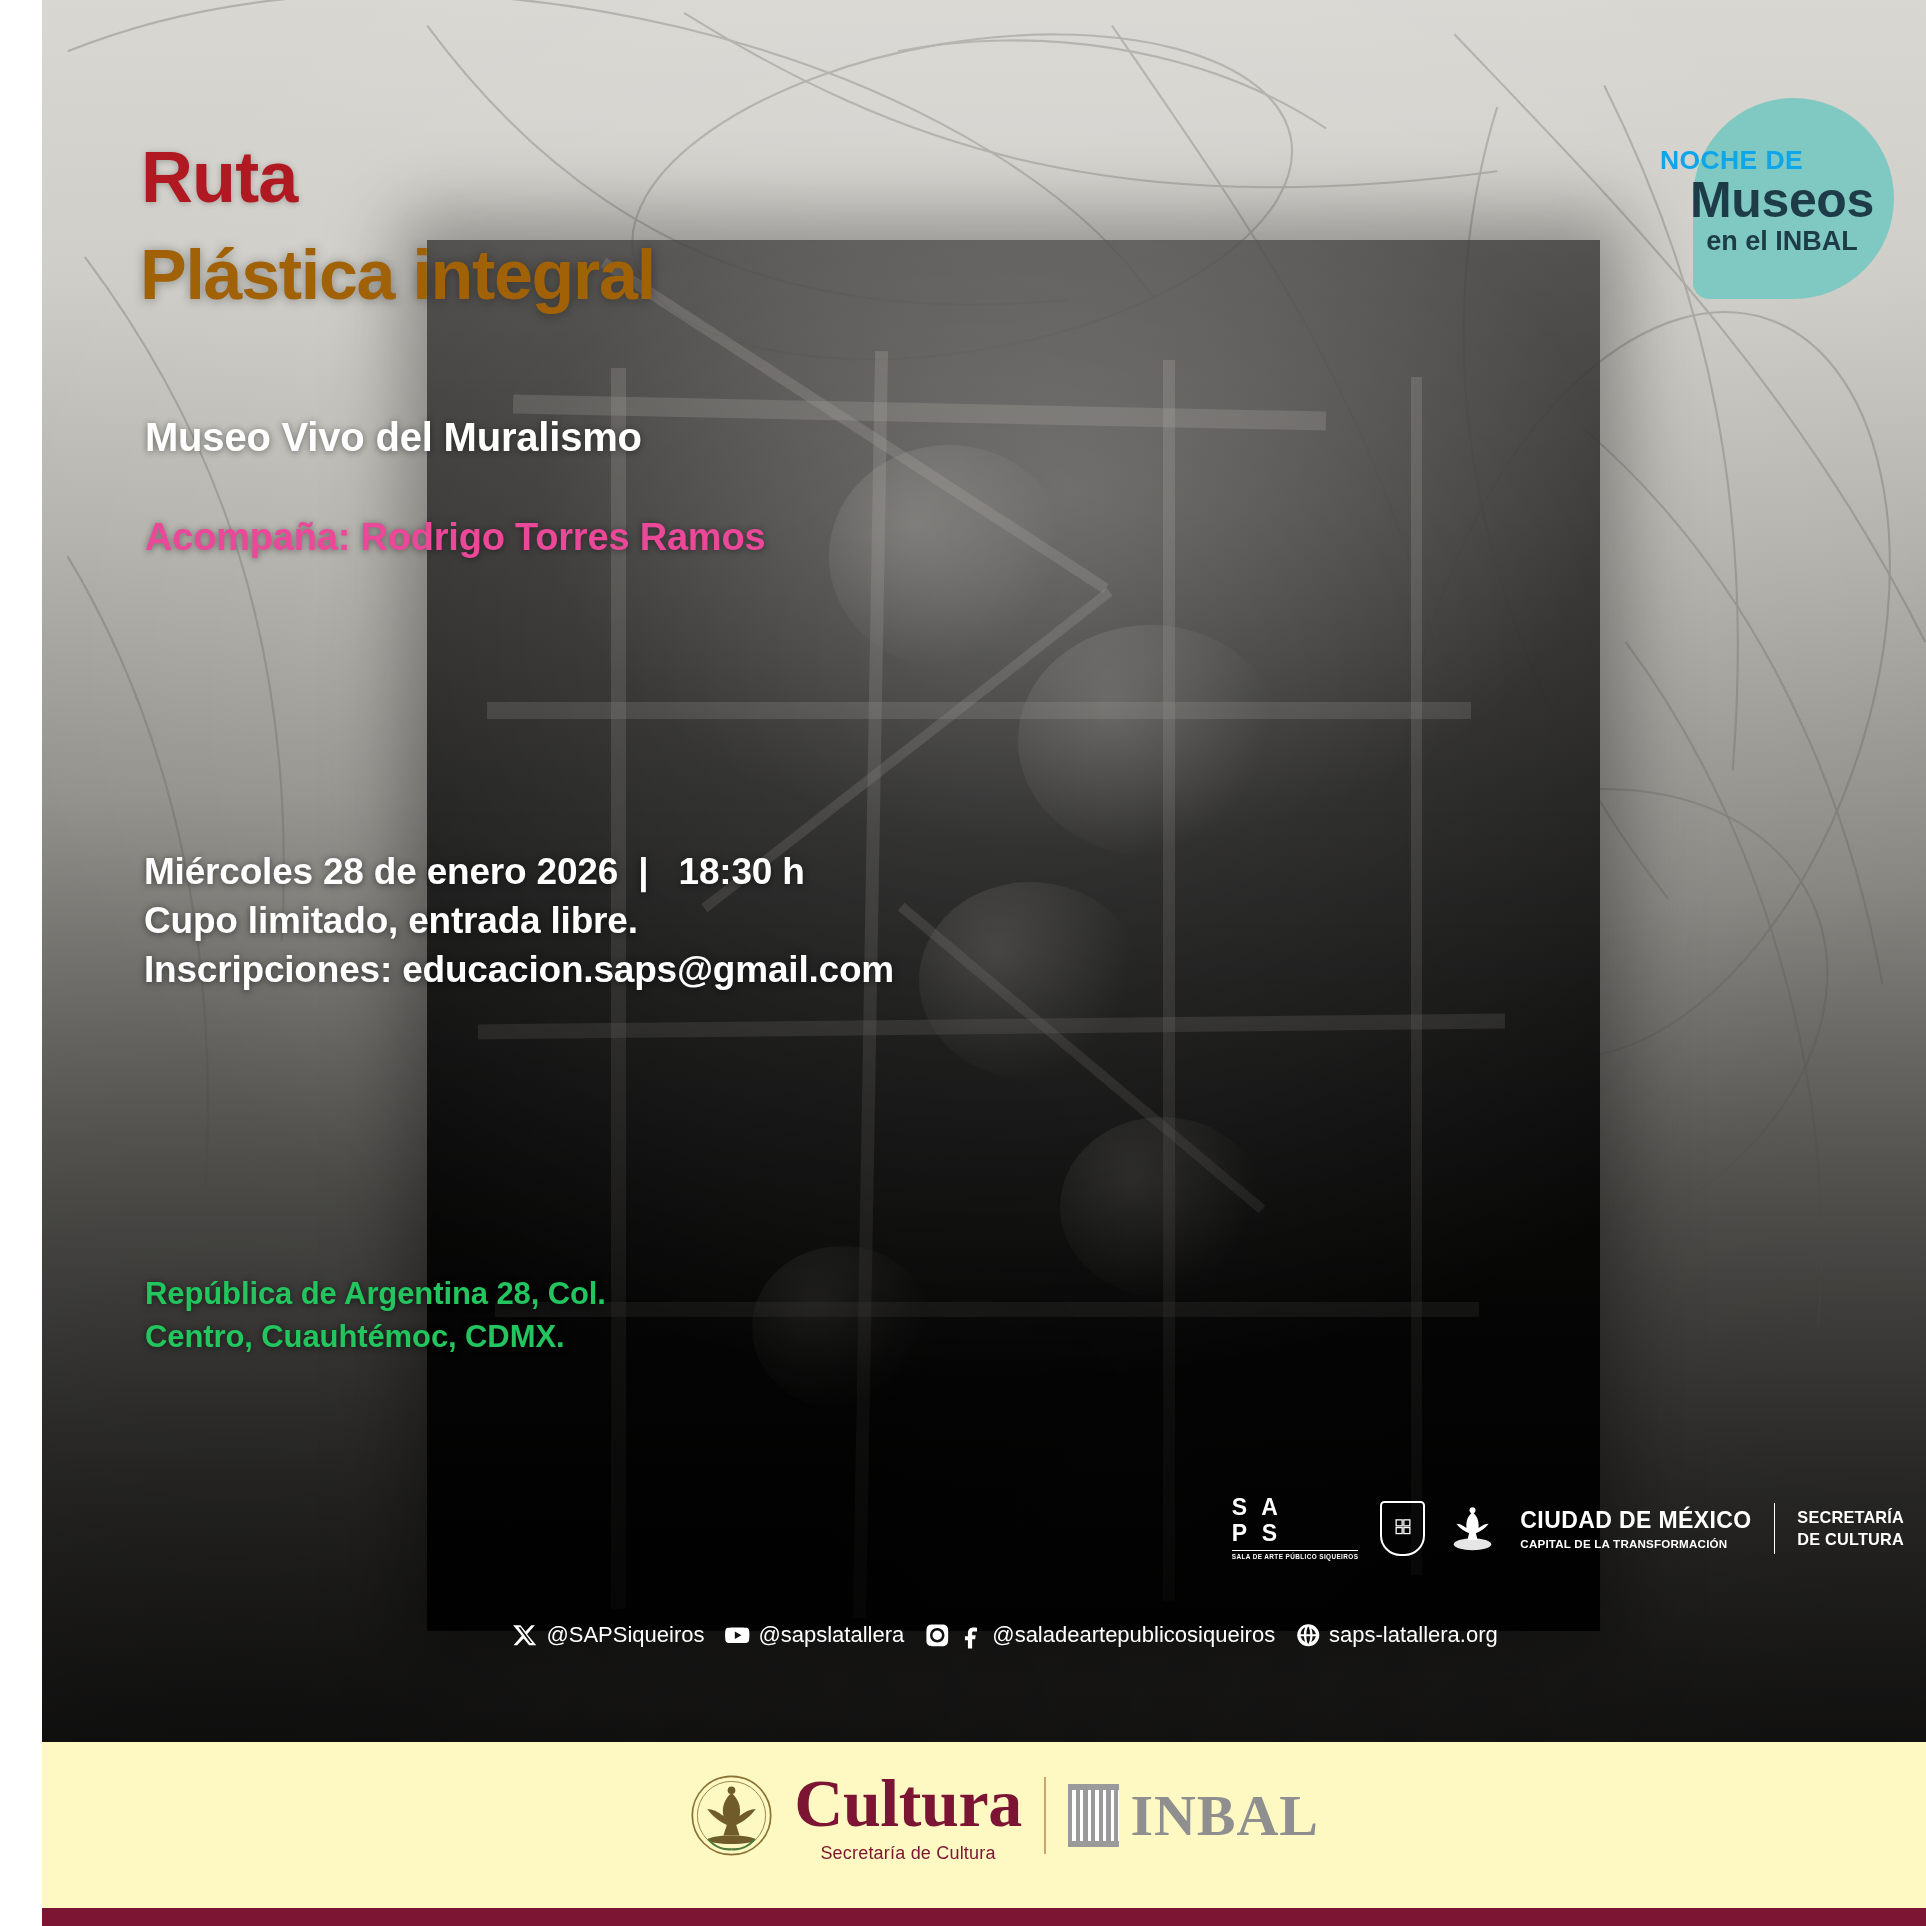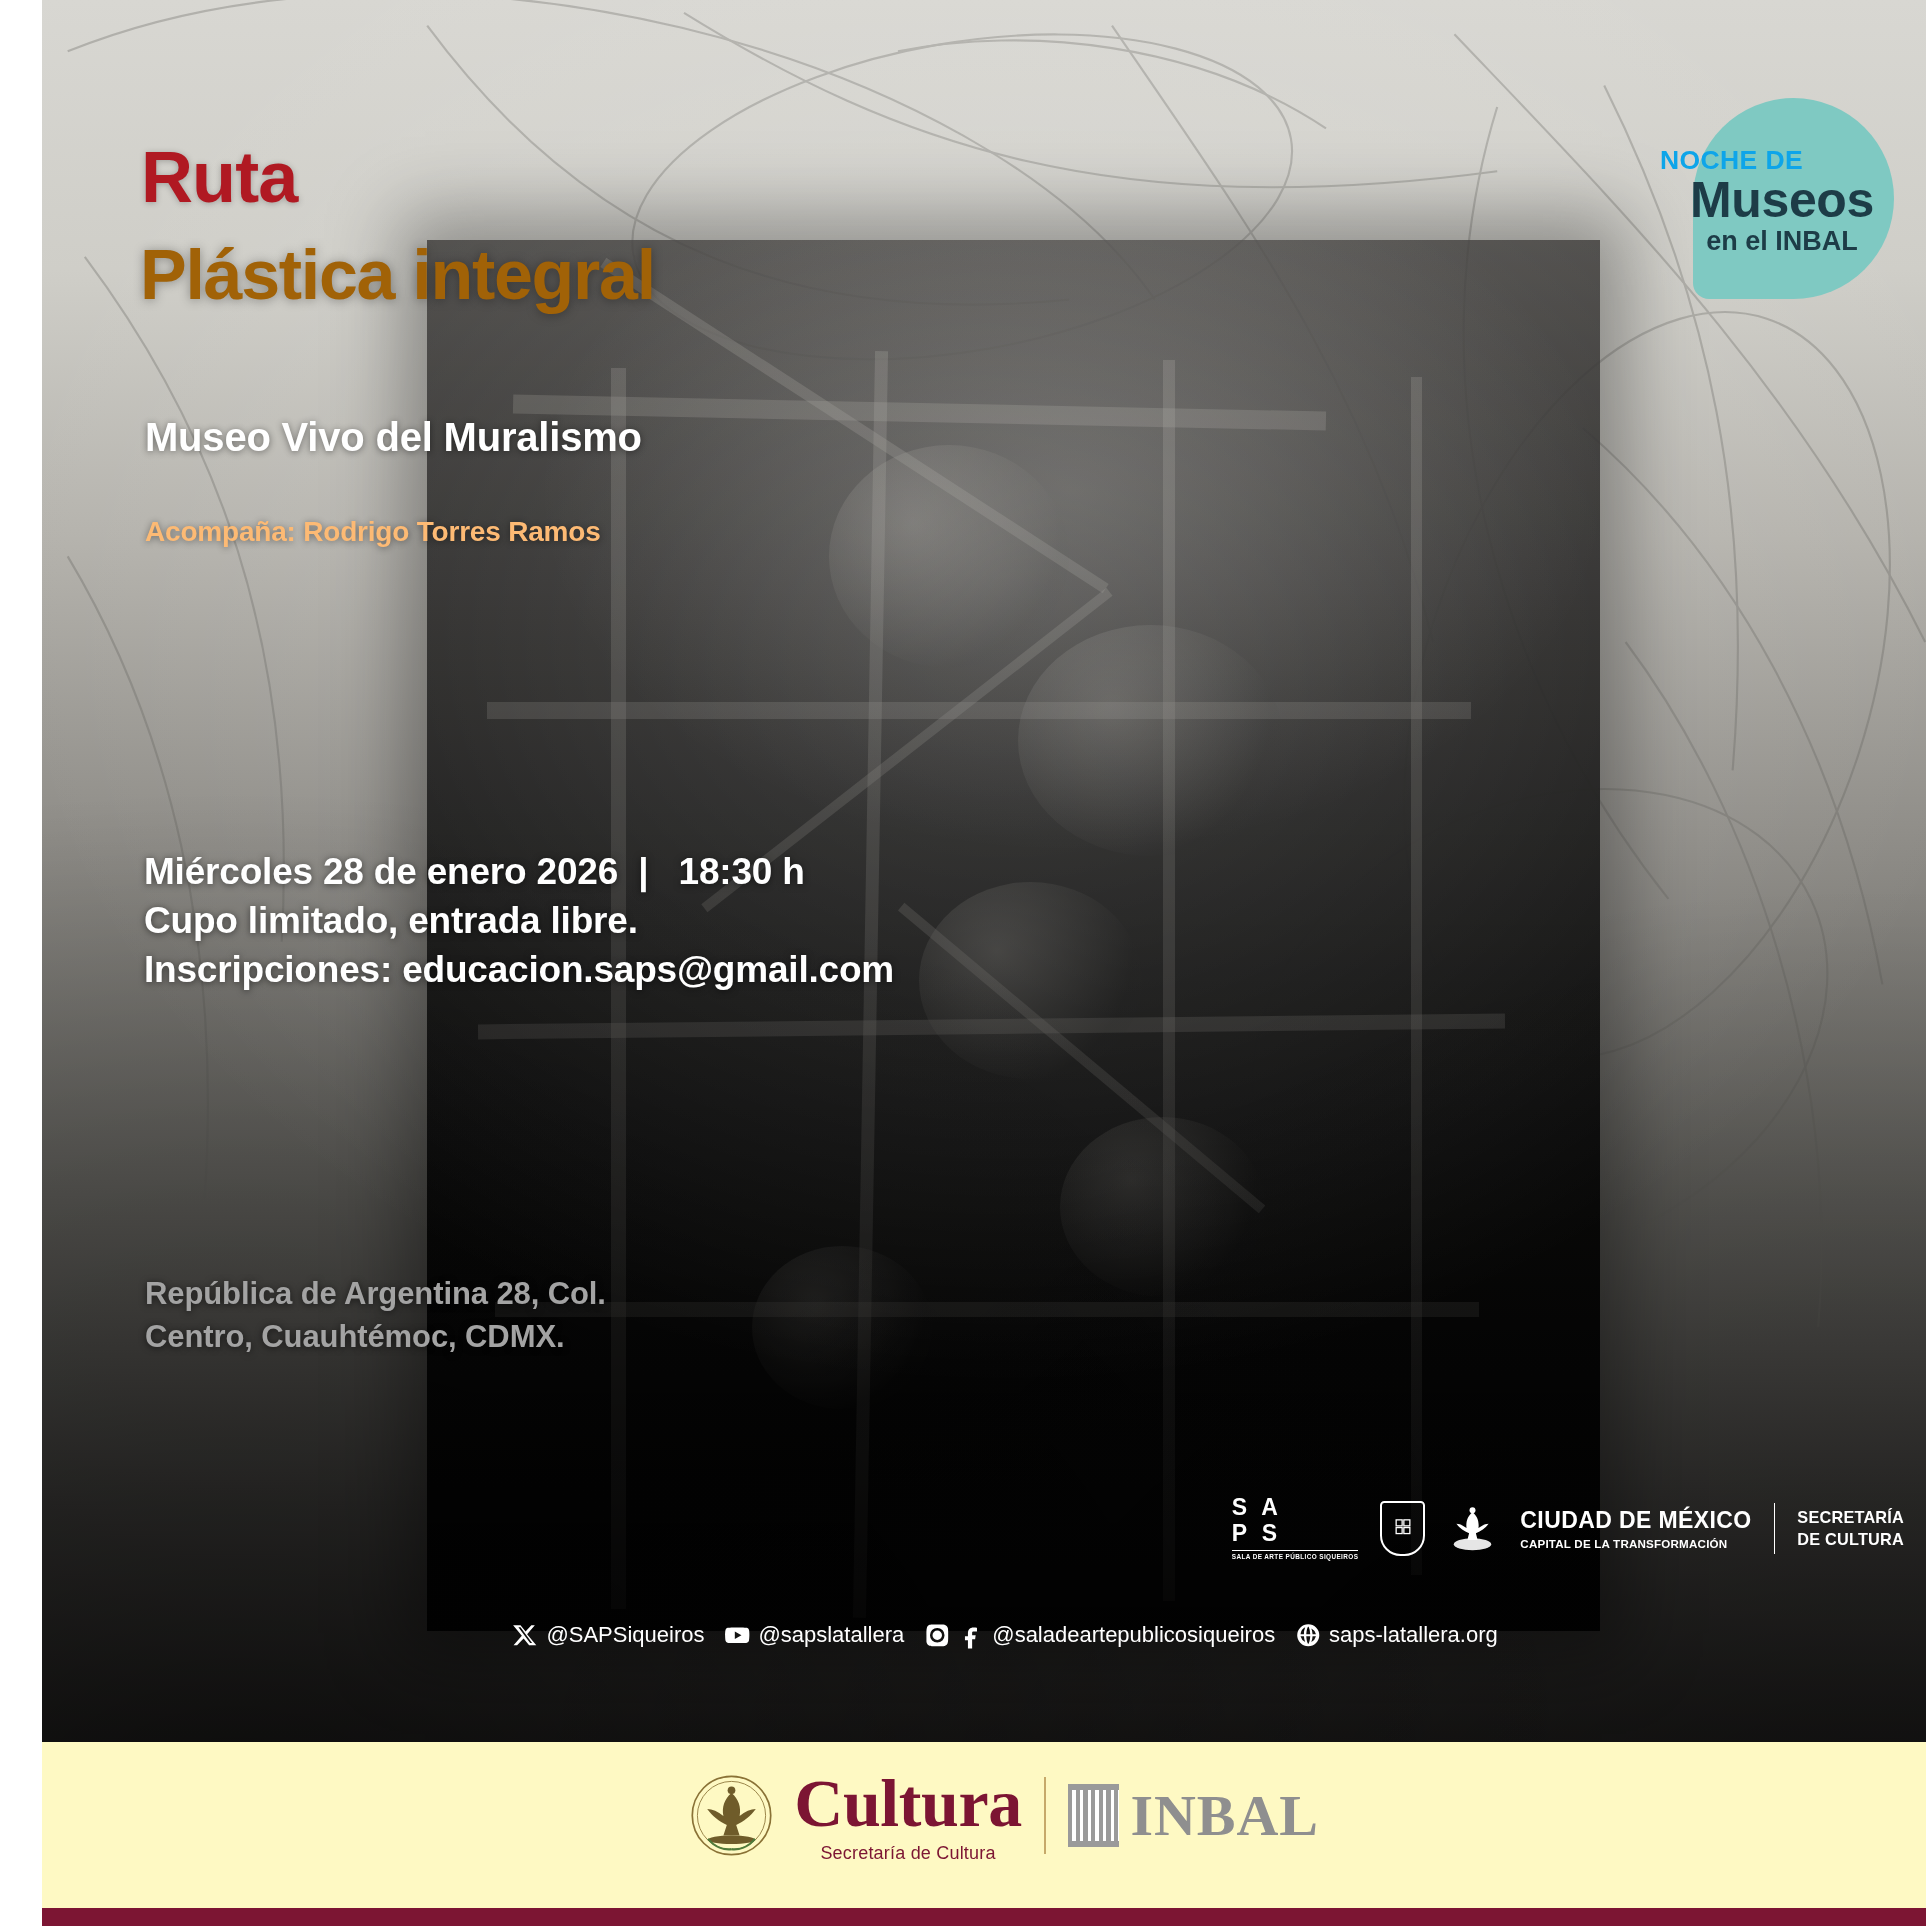--- a/index.html
+++ b/index.html
@@ -125,23 +125,23 @@
     font-size: 40px;
     font-weight: 700;
     color: #ffffff;
     letter-spacing: -0.2px;
     text-shadow: 0 1.3px 7.7px rgba(0,0,0,0.45);
   }
   .host {
     position: absolute;
     left: 103px;
     top: 516px;
-    font-size: 28px;
-    font-weight: 700;
-    color: #fdba74;
+    font-size: 38px;
+    font-weight: 700;
+    color: #ec4899;
     letter-spacing: -0.2px;
     text-shadow: 0 1.3px 7.7px rgba(0,0,0,0.45);
   }
 
   .info-block {
     position: absolute;
     left: 102px;
     top: 847px;
     color: #ffffff;
     font-size: 37px;
@@ -149,21 +149,21 @@
     line-height: 1.33;
     letter-spacing: -0.2px;
     text-shadow: 0 1.3px 7.7px rgba(0,0,0,0.55);
   }
   .info-block .line { white-space: pre; }
 
   .address-block {
     position: absolute;
     left: 103px;
     top: 1273px;
-    color: #a3a3a3;
+    color: #22c55e;
     font-size: 31px;
     font-weight: 700;
     line-height: 1.38;
     letter-spacing: -0.1px;
     text-shadow: 0 1.3px 7.7px rgba(0,0,0,0.6);
   }
 
   
   .ndm {
     position: absolute;

